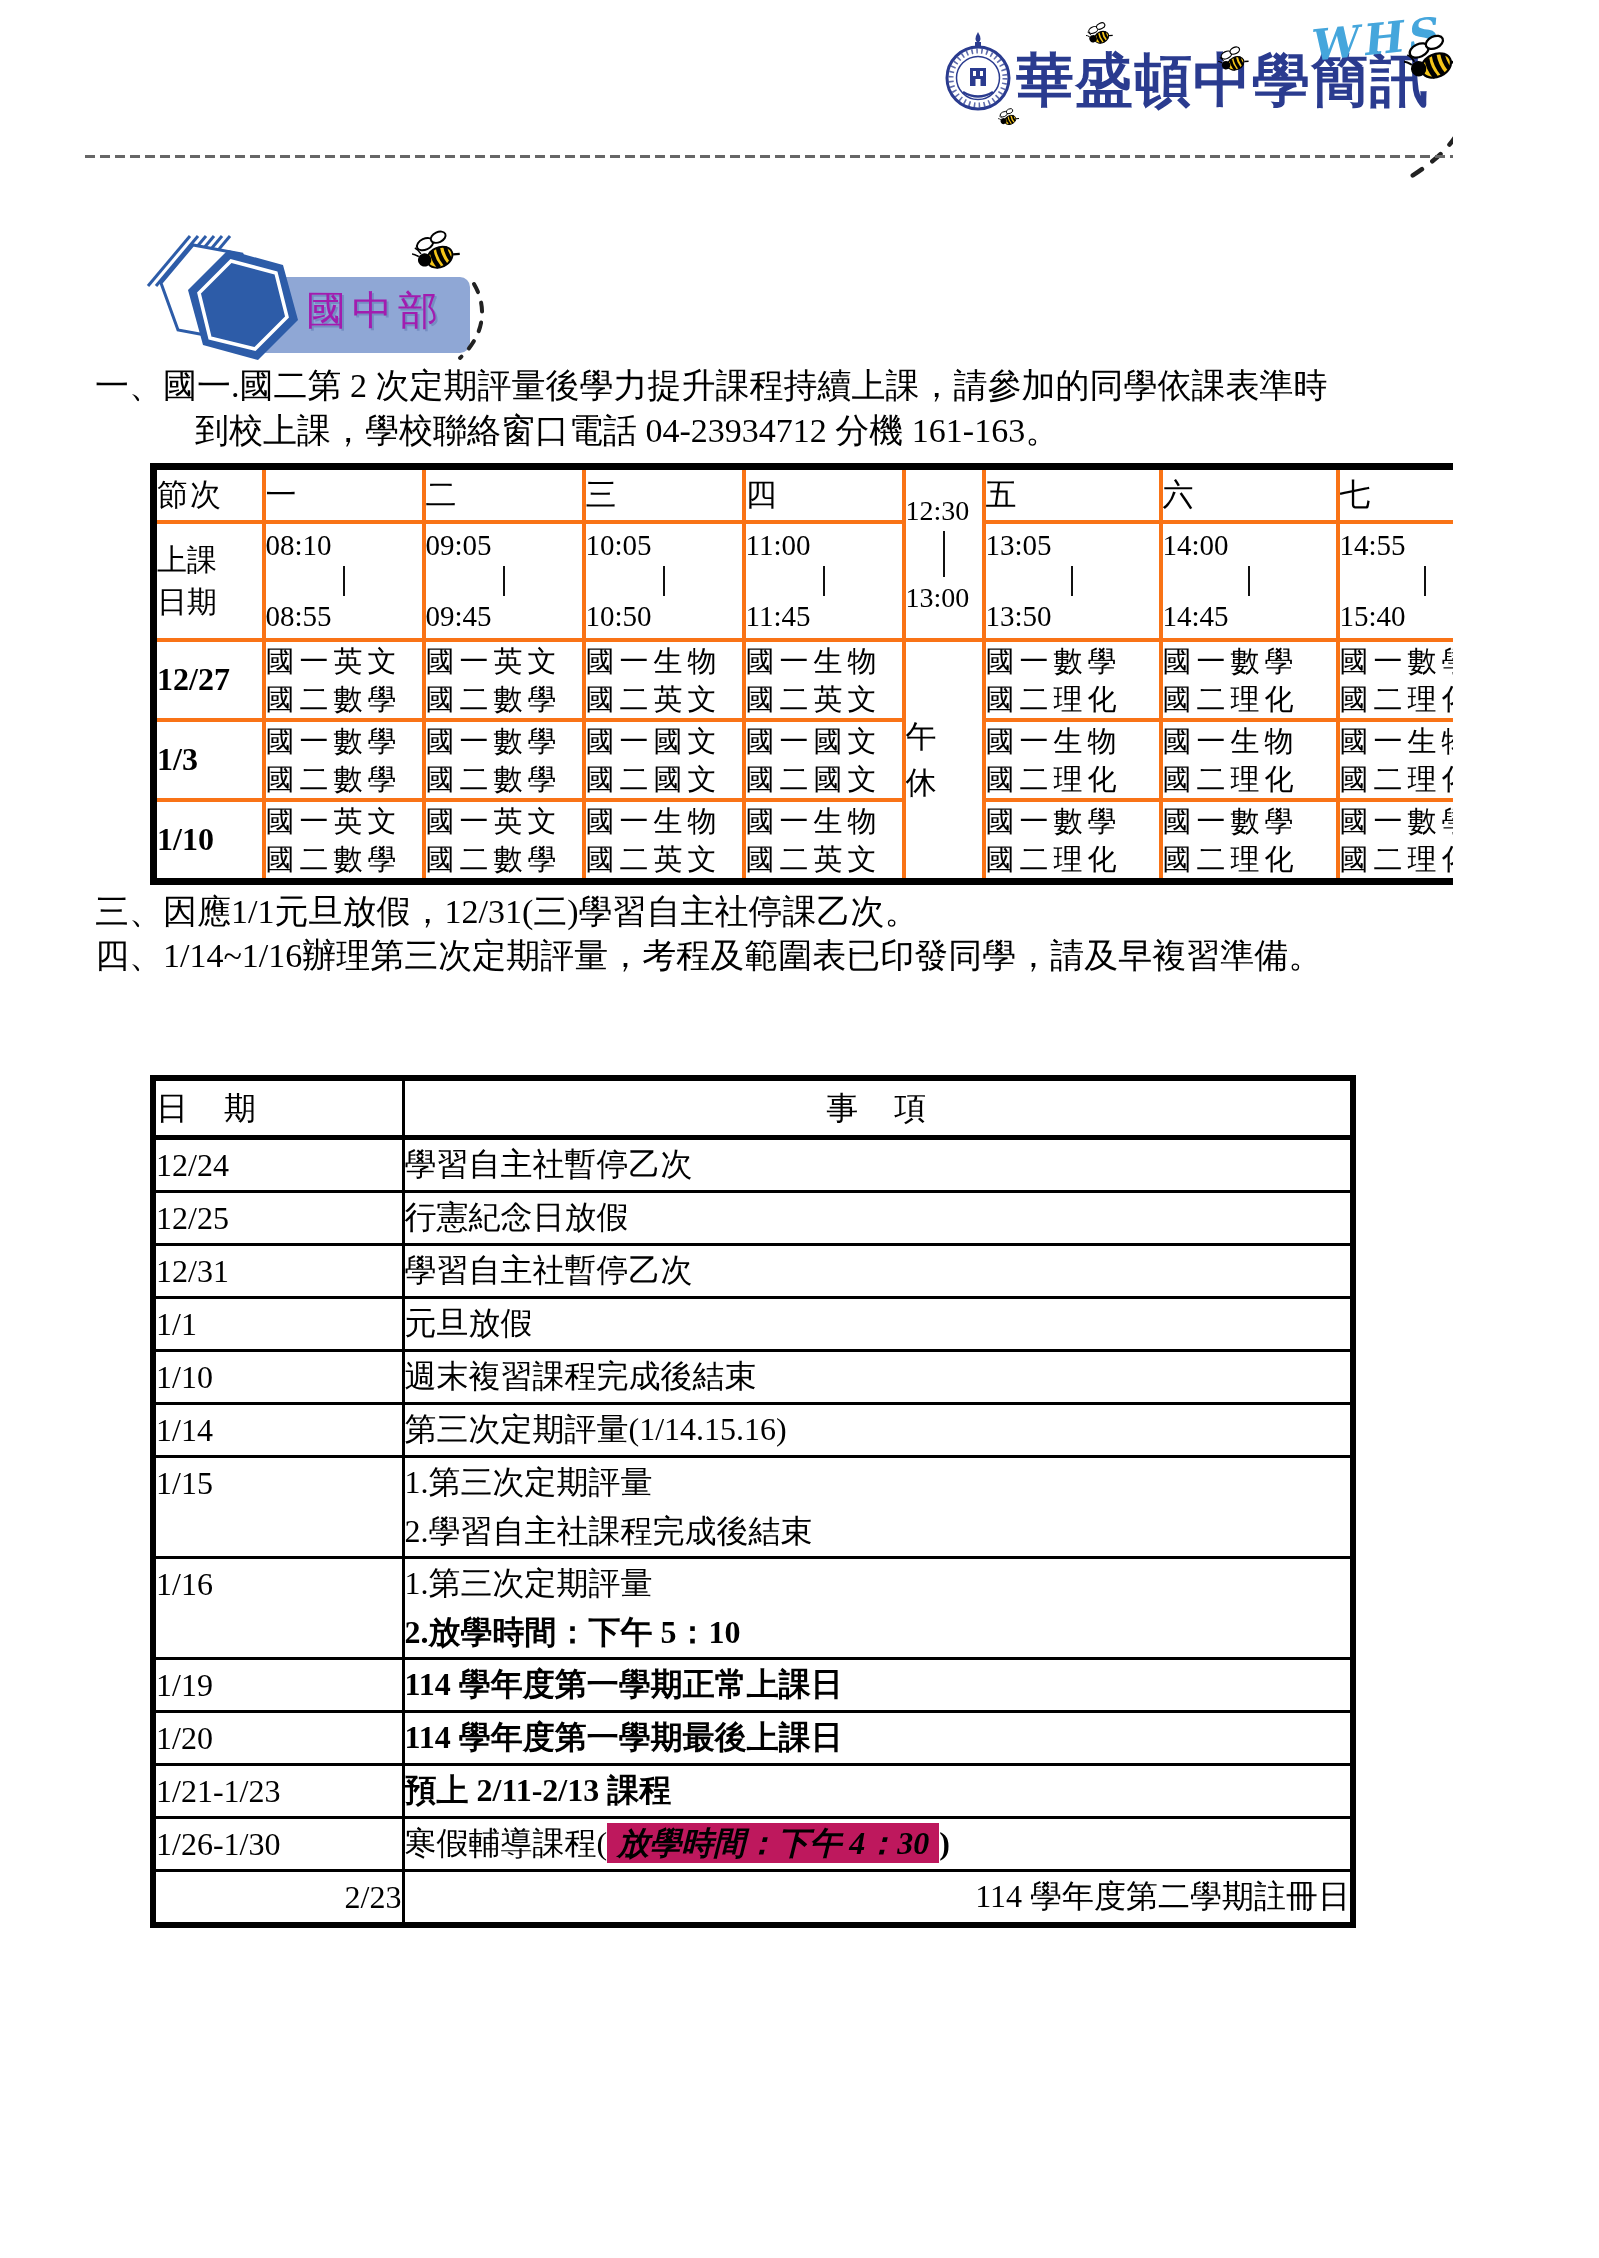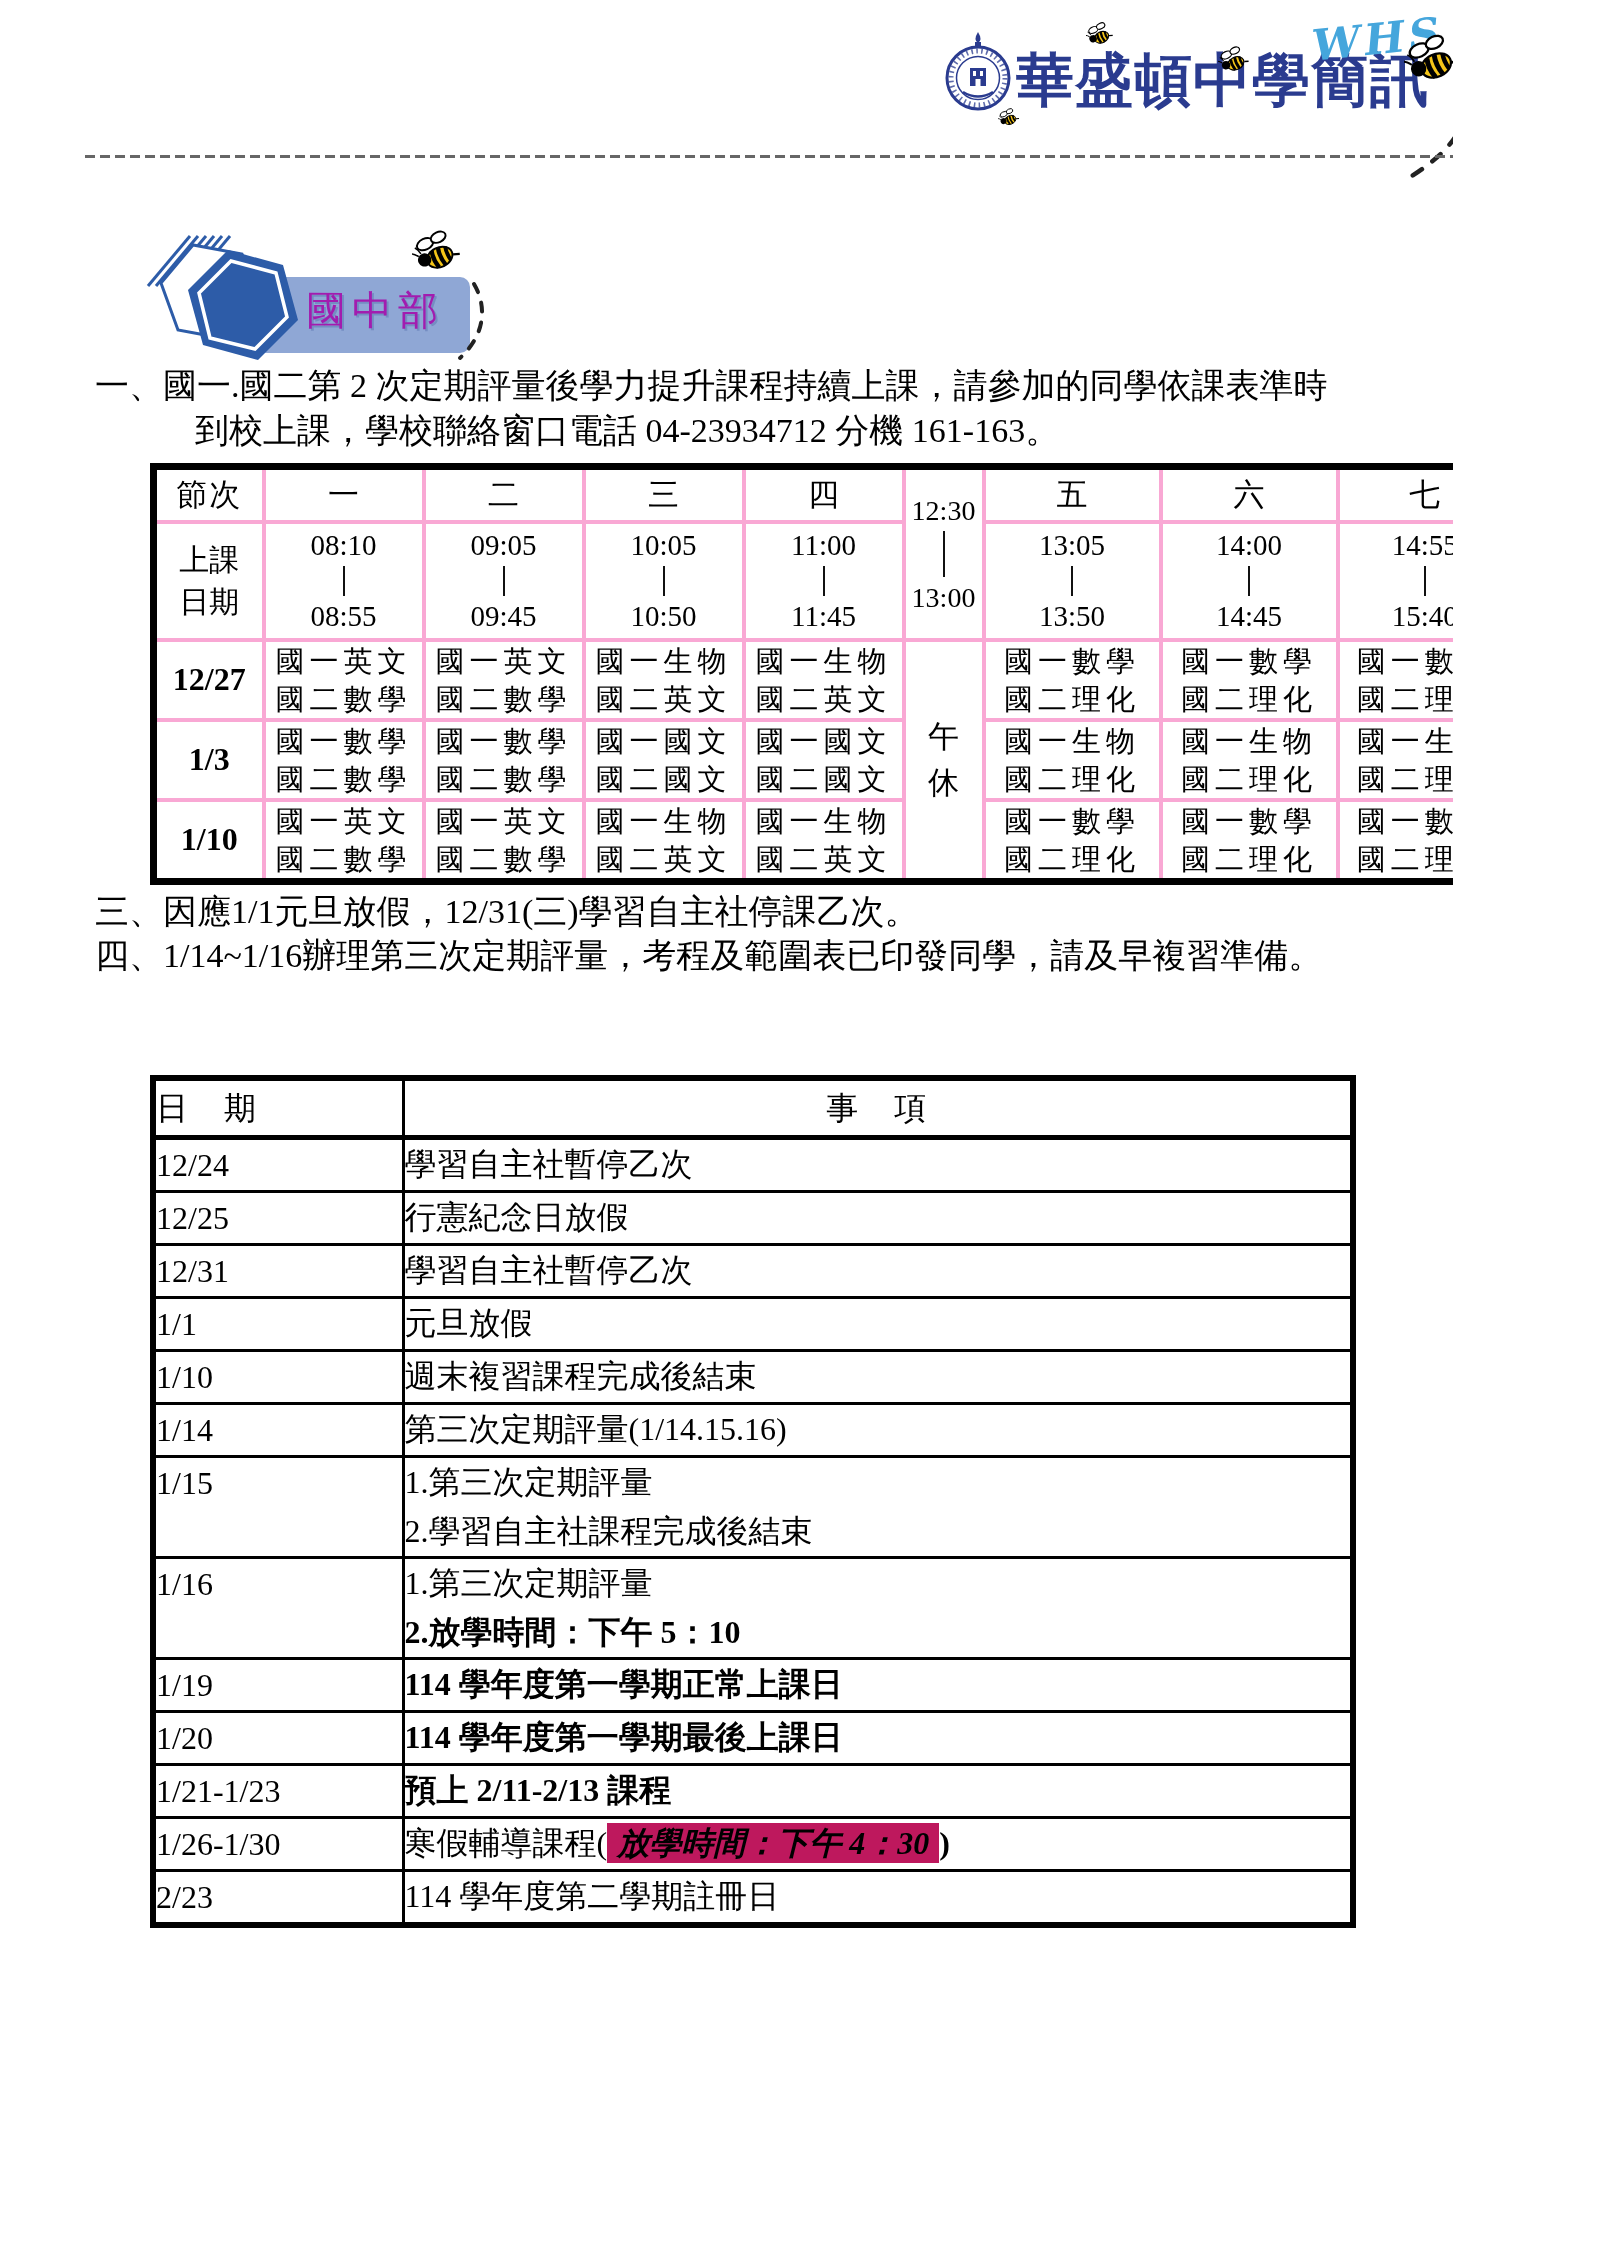--- a/index.html
+++ b/index.html
@@ -27,21 +27,21 @@
                text-shadow:2px 2px 0 rgba(70,95,160,.35);white-space:nowrap}
 
   
   .note1{position:absolute;left:95px;top:363px;font-size:34px;line-height:45px;white-space:nowrap}
   .note1 .cont2{margin-left:100px}
   .notes-after{position:absolute;left:95px;top:890px;font-size:34px;line-height:44px;white-space:nowrap}
 
   
   .schedule{position:absolute;left:150px;top:463px;width:1360px;border-collapse:collapse;
             border:7px solid #000;table-layout:fixed;background:#fff}
-  .schedule td{border:4px solid #f9a8d4;text-align:center;vertical-align:middle;padding:0;overflow:hidden}
+  .schedule td{border:4px solid #f97316;text-align:left;vertical-align:middle;padding:0;overflow:hidden}
   .corner{font-size:31px;letter-spacing:2px}
   .day{font-size:31px}
   .datelabel{font-size:30px;line-height:42px}
   .ptime,.ltime{font-size:29px;line-height:31px}
   .vbar{width:2px;height:30px;background:#111;margin:5px auto}
   .lunchtime .vbar{height:46px}
   .lunchtime .ltime{font-size:28px}
   .sdate{font-weight:bold;font-size:32px}
   .subline{font-size:29px;line-height:38px;letter-spacing:5px}
   .lunchlabel{font-size:31px;line-height:46px}
@@ -395,21 +395,21 @@
           <td class="eitem">
             <div class="evline b">預上 2/11-2/13 課程</div>
           </td>
         </tr>
         <tr style="height: 49px;">
           <td class="edate">1/26-1/30</td>
           <td class="eitem">
             <div class="evline"><span>寒假輔導課程(</span><span class="hl">放學時間：下午 4：30</span><span class=" b">)</span></div>
           </td>
         </tr>
-        <tr style="height: 49px;">
+        <tr style="height: 49px; text-align: right;">
           <td class="edate">2/23</td>
           <td class="eitem">
             <div class="evline">114 學年度第二學期註冊日</div>
           </td>
         </tr>
       </tbody>
   </table>
 
 </div>
 

